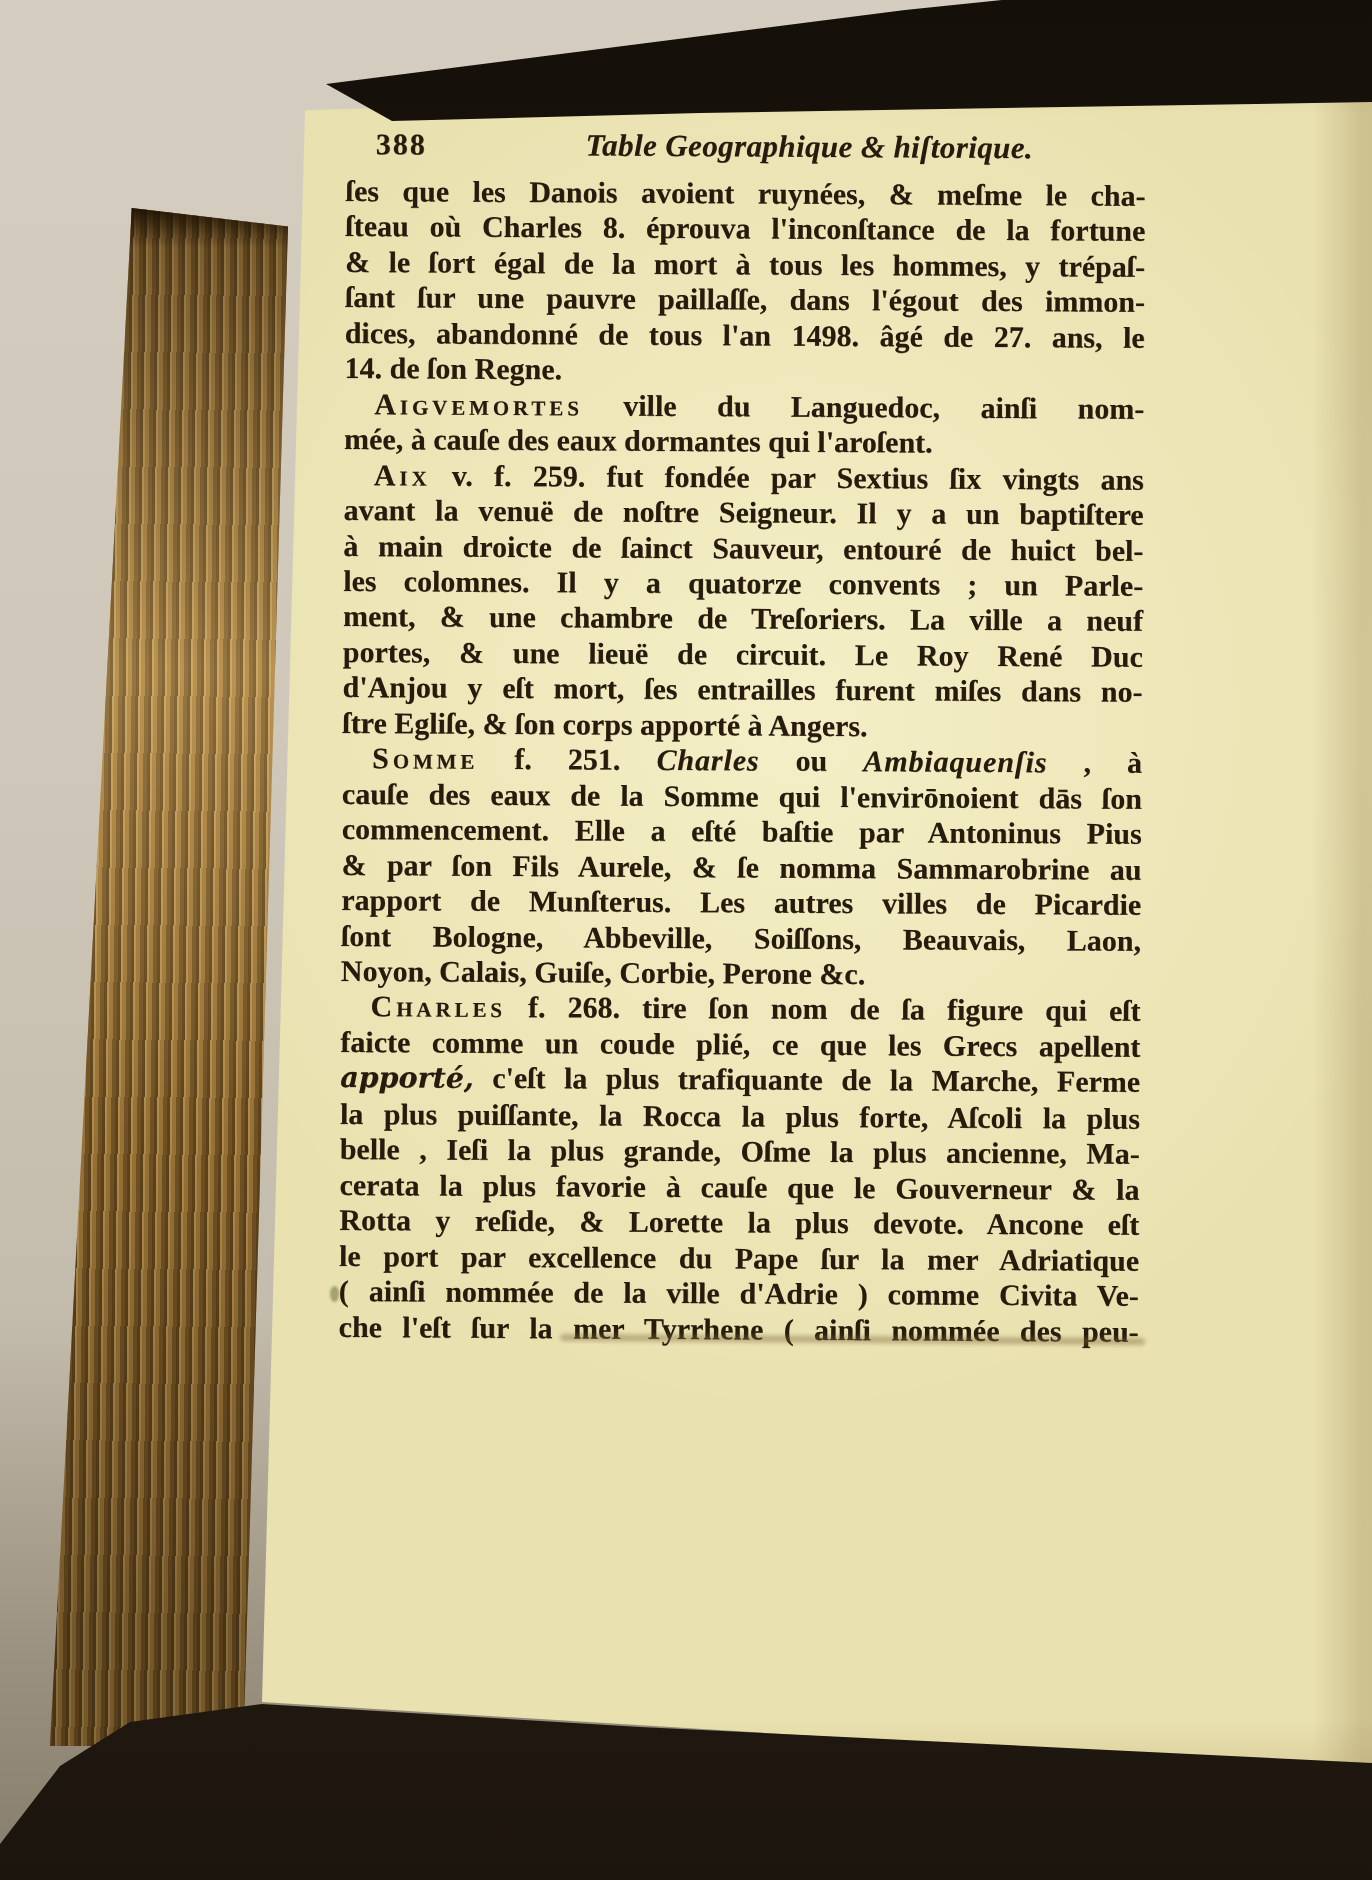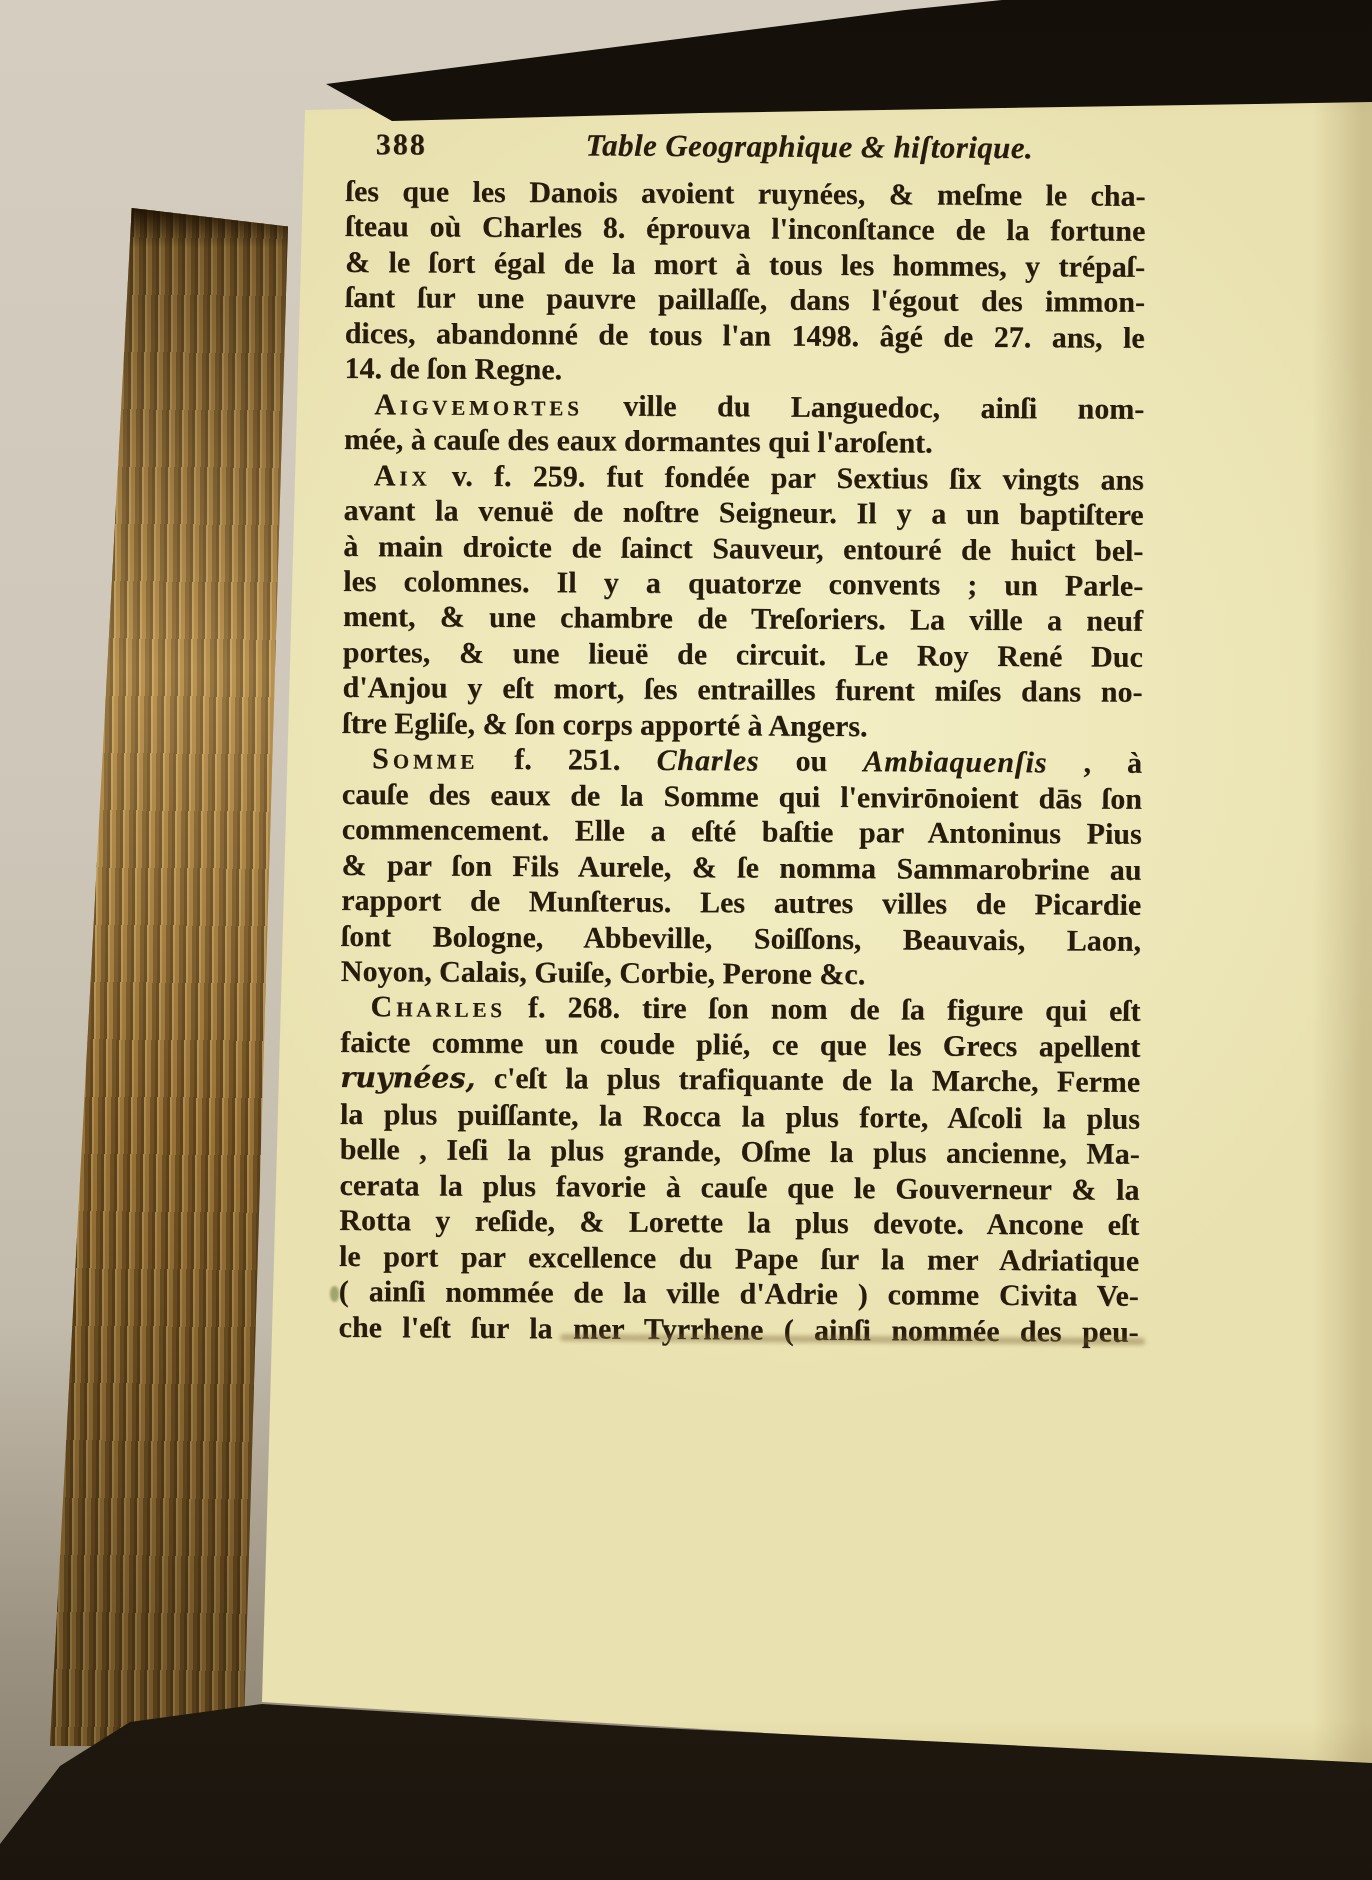--- a/index.html
+++ b/index.html
@@ -119,21 +119,21 @@
           <div class="line"><span class="seg">cauſe des eaux de la Somme qui l'envirōnoient dās ſon</span></div>
           <div class="line"><span class="seg">commencement. Elle a eſté baſtie par Antoninus Pius</span></div>
           <div class="line"><span class="seg">&amp; par ſon Fils Aurele, &amp; ſe nomma Sammarobrine au</span></div>
           <div class="line"><span class="seg">rapport de Munſterus. Les autres villes de Picardie</span></div>
           <div class="line"><span class="seg">ſont Bologne, Abbeville, Soiſſons, Beauvais, Laon,</span></div>
           <div class="line last"><span class="seg">Noyon, Calais, Guiſe, Corbie, Perone &amp;c.</span></div>
         </div>
         <div class="paragraph">
           <div class="line indent"><span class="seg-sc">Charles</span><span class="seg"> f. 268. tire ſon nom de ſa figure qui eſt</span></div>
           <div class="line"><span class="seg">faicte comme un coude plié, ce que les Grecs apellent</span></div>
-          <div class="line"><span class="seg-g">ruynées,</span><span class="seg"> c'eſt la plus trafiquante de la Marche, Ferme</span></div>
+          <div class="line"><span class="seg-g">apporté,</span><span class="seg"> c'eſt la plus trafiquante de la Marche, Ferme</span></div>
           <div class="line"><span class="seg">la plus puiſſante, la Rocca la plus forte, Aſcoli la plus</span></div>
           <div class="line"><span class="seg">belle , Ieſi la plus grande, Oſme la plus ancienne, Ma-</span></div>
           <div class="line"><span class="seg">cerata la plus favorie à cauſe que le Gouverneur &amp; la</span></div>
           <div class="line"><span class="seg">Rotta y reſide, &amp; Lorette la plus devote. Ancone eſt</span></div>
           <div class="line"><span class="seg">le port par excellence du Pape ſur la mer Adriatique</span></div>
           <div class="line"><span class="seg">( ainſi nommée de la ville d'Adrie ) comme Civita Ve-</span></div>
           <div class="line"><span class="seg">che l'eſt ſur la mer Tyrrhene ( ainſi nommée des peu-</span></div>
         </div>
       </div>
   </div>

